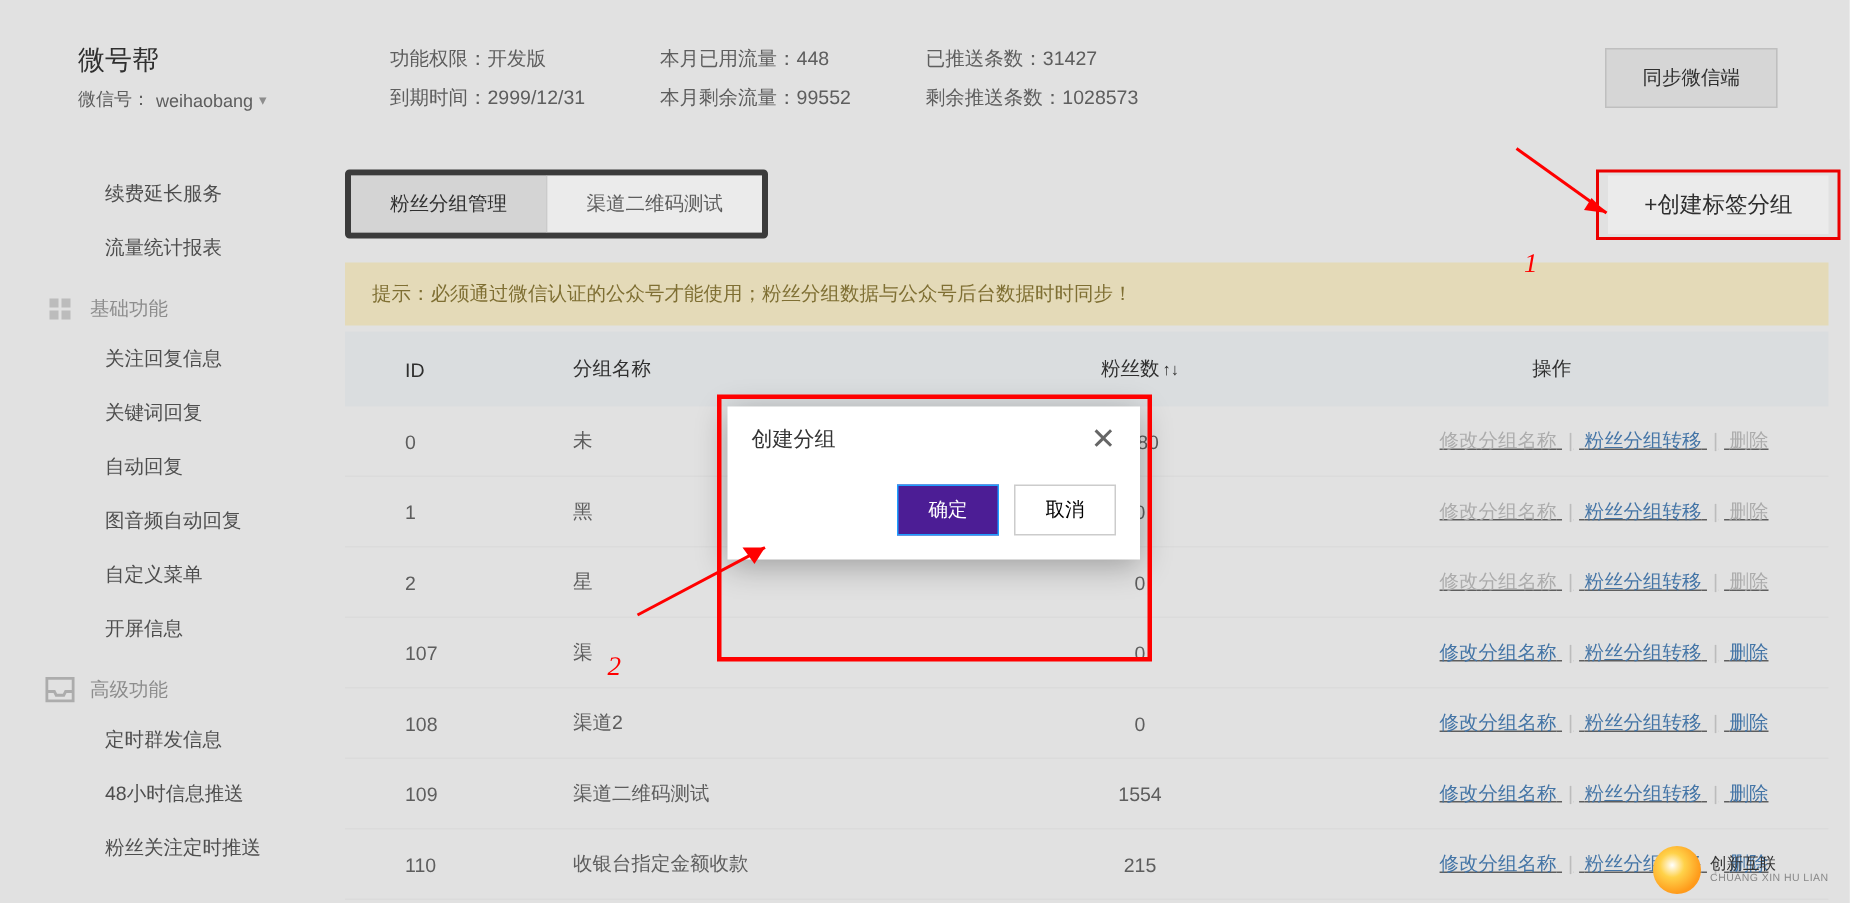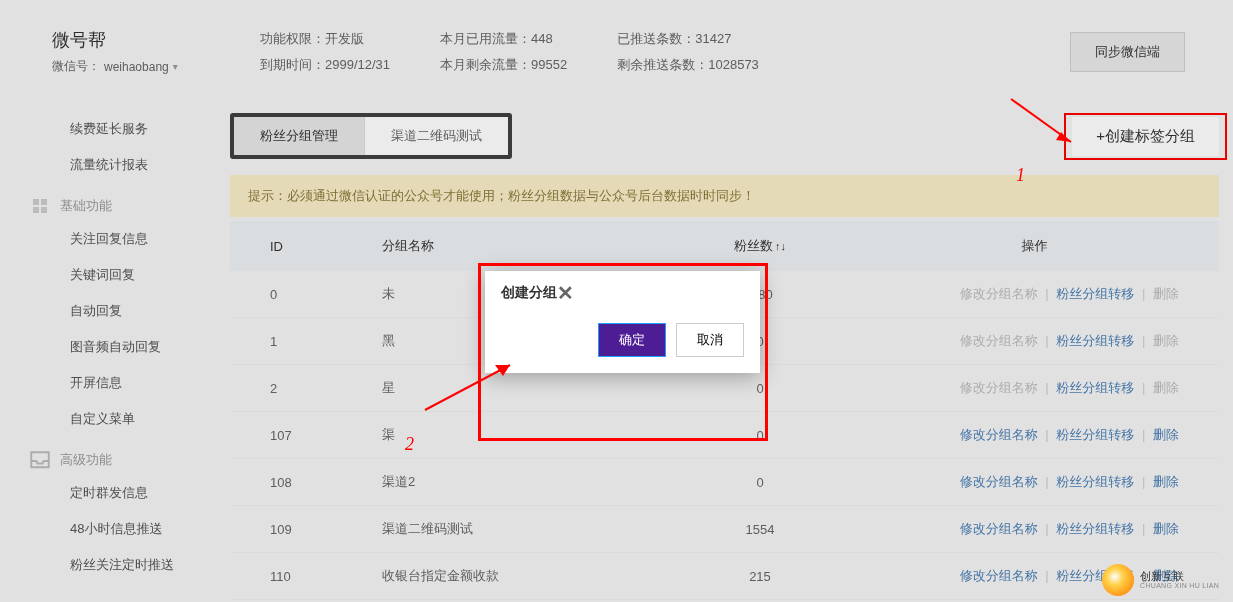--- a/index.html
+++ b/index.html
@@ -42,30 +42,30 @@
     .table { width: 100%; border-collapse: collapse; }
     .table thead tr { background: #edf0f2; }
     .table th { padding: 16px 12px; text-align: left; font-weight: 500; color: #333; font-size: 13px; }
     .table th.col-id { width: 140px; padding-left: 40px; }
     .table th.col-name { width: 300px; }
     .table th.col-count { width: 180px; text-align: center; }
     .table th.col-ops { text-align: center; }
     .table td { padding: 14px 12px; border-bottom: 1px solid #eee; font-size: 13px; color: #666; }
     .table td.col-id { padding-left: 40px; }
     .table td.col-count { text-align: center; }
-    .table td.col-ops { text-align: right; padding-right: 40px; }
+    .table td.col-ops { text-align: right; padding-right: 40px; text-decoration: underline; }
     .ops-link { color: #4a7fb5; cursor: pointer; }
     .ops-link.disabled { color: #bbb; }
     .ops-sep { color: #ccc; margin: 0 4px; }
     .sort-icon { font-size: 11px; margin-left: 2px; }
     
     .modal-overlay { position: absolute; top: 0; left: 0; right: 0; bottom: 0; background: rgba(0,0,0,0.08); display: flex; align-items: flex-start; justify-content: center; z-index: 10; }
     .modal-highlight { position: absolute; top: 263px; left: 478px; width: 290px; height: 178px; border: 3px solid #ff0000; z-index: 12; pointer-events: none; }
     .modal { position: absolute; top: 271px; left: 485px; width: 275px; background: #fff; box-shadow: 0 4px 20px rgba(0,0,0,0.3); z-index: 11; }
-    .modal-header { display: flex; align-items: center; padding: 12px 16px; font-size: 14px; color: #333; font-weight: bold; }
+    .modal-header { display: flex; justify-content: space-between; align-items: center; padding: 12px 16px; font-size: 14px; color: #333; }
     .modal-close { font-size: 20px; color: #666; cursor: pointer; line-height: 1; }
     .modal-body { padding: 6px 16px 16px; }
     .modal-input { width: 100%; padding: 7px 10px; border: 1px solid #ccc; font-size: 13px; }
     .modal-footer { display: flex; justify-content: flex-end; gap: 10px; padding: 8px 16px 16px; }
     .modal-btn { padding: 7px 20px; font-size: 13px; cursor: pointer; border: 1px solid #ccc; background: #fff; }
     .modal-btn.primary { background: #4c1d95; border-color: #1e9fff; color: #fff; }
     
     .annotation-1 { position: absolute; top: 165px; left: 1016px; color: #ff0000; font-size: 18px; z-index: 20; font-style: italic; font-family: serif; }
     .annotation-2 { position: absolute; top: 434px; left: 405px; color: #ff0000; font-size: 18px; z-index: 20; font-style: italic; font-family: serif; }
     .arrow-1 { position: absolute; top: 94px; left: 1006px; z-index: 20; pointer-events: none; }
@@ -118,22 +118,22 @@
             <span></span>
             <span></span>
           </span>
         </span>
       <span>基础功能</span>
     </div>
     <div class="sidebar-item">关注回复信息</div>
     <div class="sidebar-item">关键词回复</div>
     <div class="sidebar-item">自动回复</div>
     <div class="sidebar-item">图音频自动回复</div>
+    <div class="sidebar-item">自定义菜单</div>
     <div class="sidebar-item">开屏信息</div>
-    <div class="sidebar-item">自定义菜单</div>
     <div class="sidebar-section">
       <span class="sidebar-section-icon">
         <svg viewBox="0 0 16 14">
             <path d="M1 1 L15 1 L15 13 L1 13 Z M1 8 L5 8 L6 10 L10 10 L11 8 L15 8" fill="none" stroke="#bbb" stroke-width="1.5"></path>
           </svg>
       </span>
       <span>高级功能</span>
     </div>
     <div class="sidebar-item">定时群发信息</div>
     <div class="sidebar-item">48小时信息推送</div>

